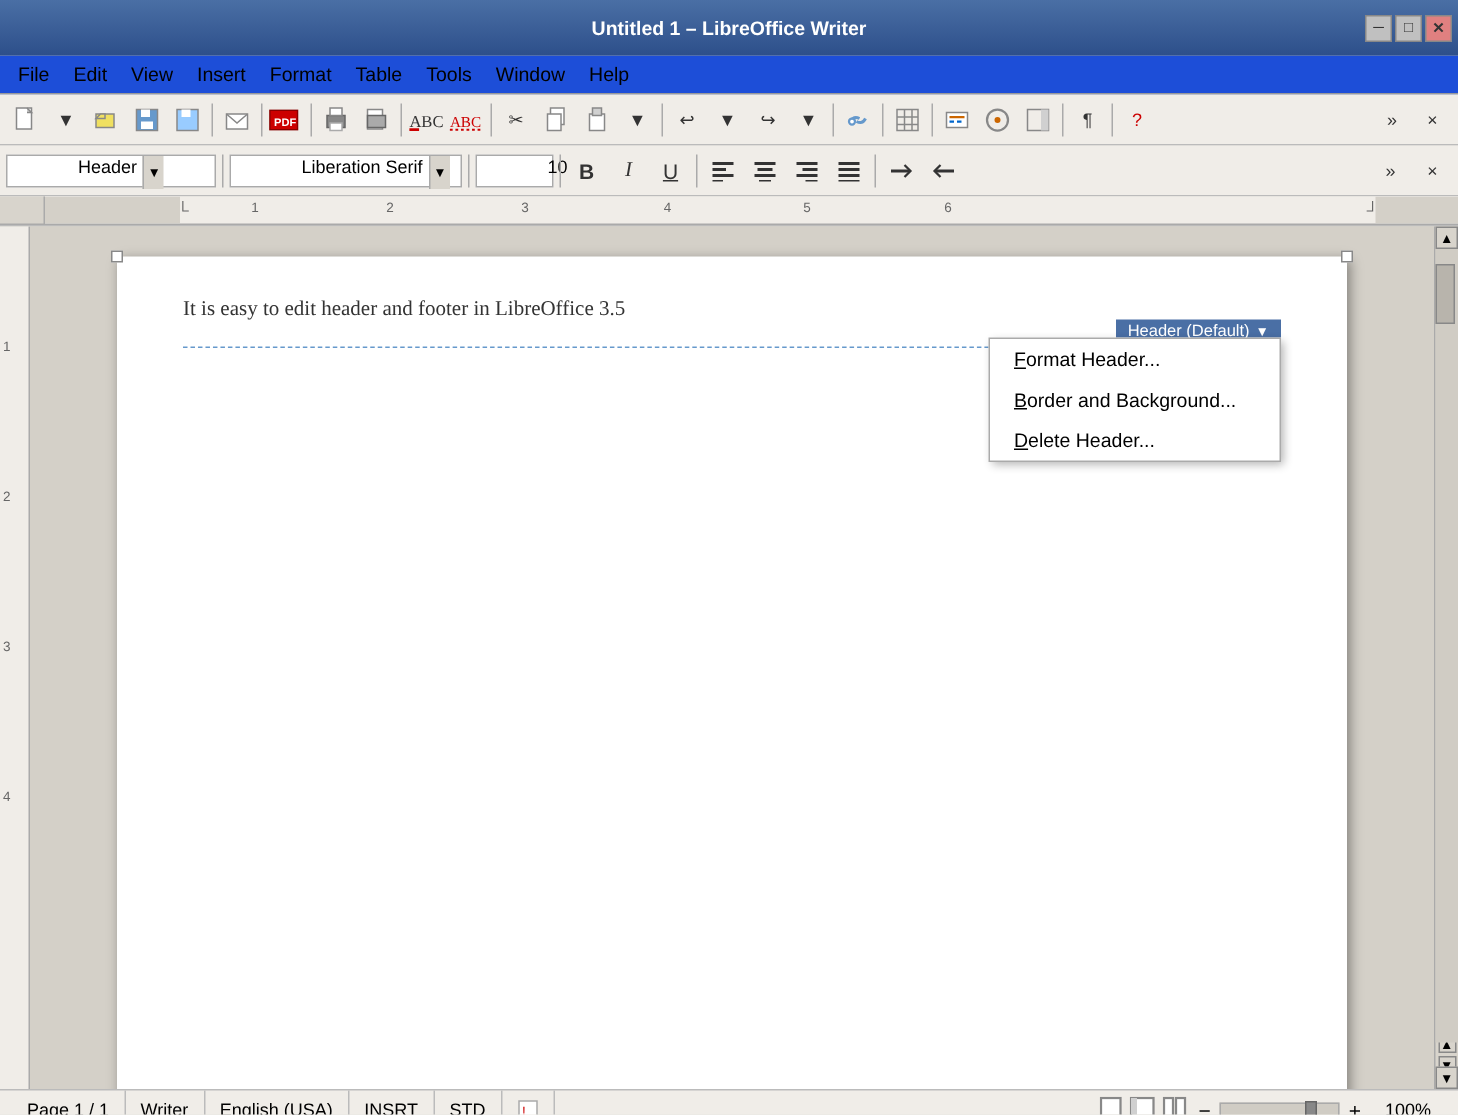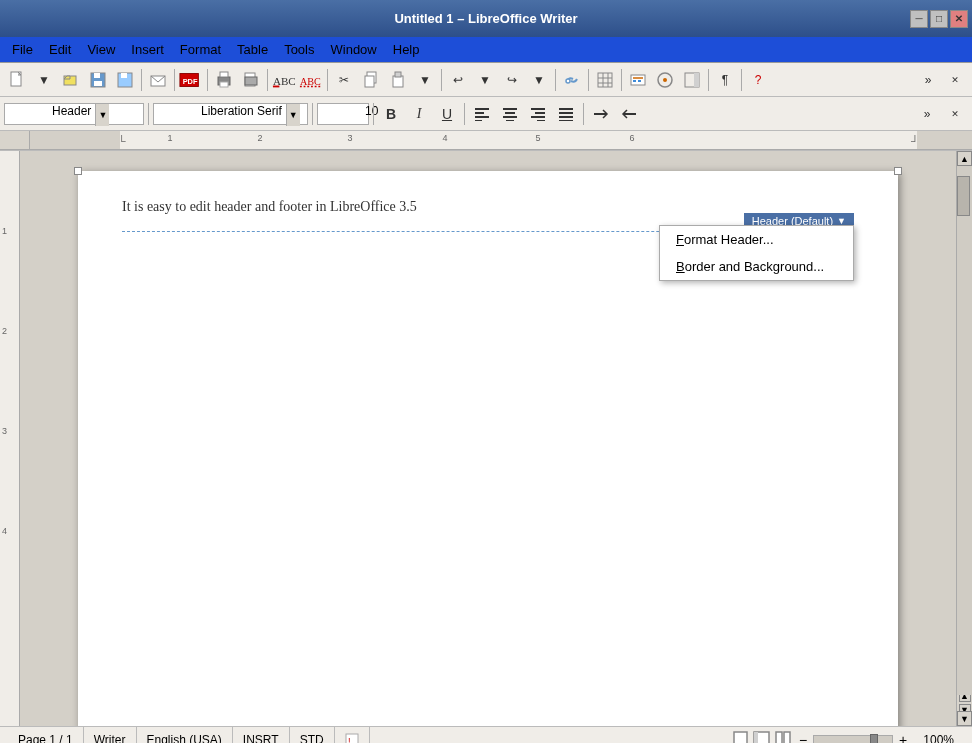--- a/index.html
+++ b/index.html
@@ -572,20 +572,23 @@
           <span id="header-tab-arrow">▼</span>
         </div>
 
         <div id="header-dropdown">
           <div class="dropdown-item">
             <span class="dropdown-underline">F</span><span>ormat Header...</span>
           </div>
           <div class="dropdown-item">
             <span class="dropdown-underline">B</span><span>order and Background...</span>
           </div>
+          <div class="dropdown-item">
+            <span class="dropdown-underline">D</span><span>elete Header...</span>
+          </div>
         </div>
       </div>
 
       <div id="body-area" style="min-height: 400px;">
       </div>
     </div>
   </div>
 
   <div id="right-scrollbar">
     <div class="scroll-btn">▲</div>

